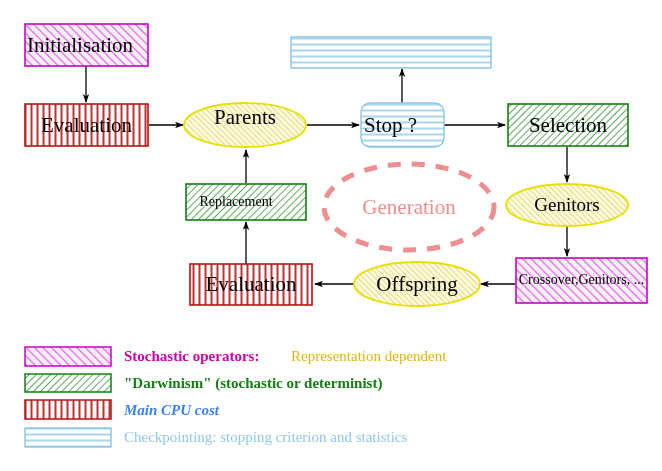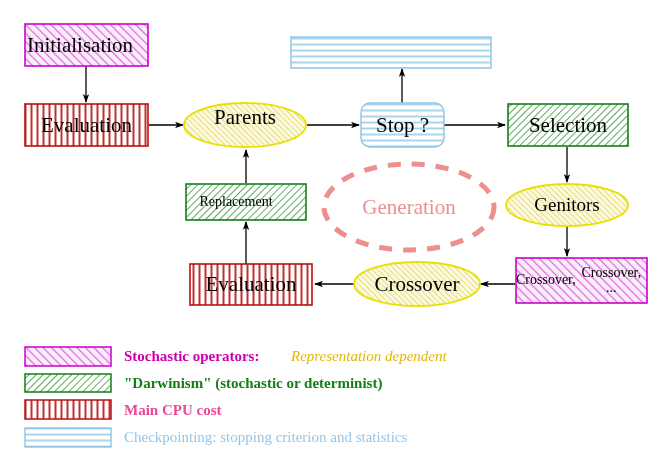--- a/index.html
+++ b/index.html
@@ -37,23 +37,23 @@
   .lbl-small { font-size: 14px; }
   .lbl-gen   { font-size: 21px; color: #ef8e8e; }
 
   .legend-text {
     position: absolute;
     font-size: 15px;
     white-space: nowrap;
     font-family: "Liberation Serif", "DejaVu Serif", serif;
   }
   .lt-magenta { color: #cc00aa; font-weight: bold; text-align: center; }
-  .lt-gold    { color: #e3b507; font-style: italic; }
+  .lt-gold    { color: #e3b507; }
   .lt-green   { color: #128013; font-weight: bold; }
-  .lt-red     { color: #ec4899; font-weight: bold; }
+  .lt-red     { color: #3b82f6; font-weight: bold; font-style: italic; }
   .lt-blue    { color: #93c6e8; text-align: right; }
 </style>
 </head>
 <body>
 
 <div id="canvas">
 
   <svg id="flow-svg" viewBox="0 0 662 471">
     <defs>
 
@@ -131,36 +131,36 @@
     <rect x="25" y="428" width="86" height="19" fill="url(#hatch-blue)" stroke="#8ec4e6" stroke-width="1.4"></rect>
   </svg>
 
   <div class="node-label lbl-big" style="left:25px; top:24px; width:110px; height:42px;">Initialisation</div>
 
   <div class="node-label lbl-big" style="left:25px; top:104px; width:123px; height:42px;">Evaluation</div>
 
   <div class="node-label lbl-big" style="left:184px; top:103px; width:122px; height:28px;">Parents</div>
 
 
-  <div class="node-label lbl-big" style="left:361px; top:103px; width:83px; height:44px;">Stop ?</div>
+  <div class="node-label lbl-big" style="left:349px; top:103px; width:83px; height:44px;">Stop ?</div>
 
   <div class="node-label lbl-big" style="left:508px; top:104px; width:120px; height:42px;">Selection</div>
 
   <div class="node-label lbl-small" style="left:186px; top:184px; width:100px; height:36px;">Replacement</div>
 
   <div class="node-label lbl-gen" style="left:324px; top:186px; width:170px; height:42px;">Generation</div>
 
   <div class="node-label lbl-mid" style="left:506px; top:184px; width:122px; height:42px;">Genitors</div>
 
   <div class="node-label" style="left:516px; top:258px; width:131px; height:45px; flex-direction:row; font-size:14px;">
     <span>Crossover,</span>
-    <span>Crossover, ...</span>
+    <span>Genitors, ...</span>
   </div>
 
-  <div class="node-label lbl-big" style="left:354px; top:262px; width:126px; height:44px;">Crossover</div>
+  <div class="node-label lbl-big" style="left:354px; top:262px; width:126px; height:44px;">Offspring</div>
 
   <div class="node-label lbl-big" style="left:190px; top:264px; width:122px; height:41px;">Evaluation</div>
 
   <div class="legend-text lt-magenta" style="left:124px; top:348px;">Stochastic operators:</div>
   <div class="legend-text lt-gold" style="left:291px; top:348px;">Representation dependent</div>
 
   <div class="legend-text lt-green" style="left:124px; top:375px;">"Darwinism" (stochastic or determinist)</div>
 
   <div class="legend-text lt-red" style="left:124px; top:402px;">Main CPU cost</div>
 

